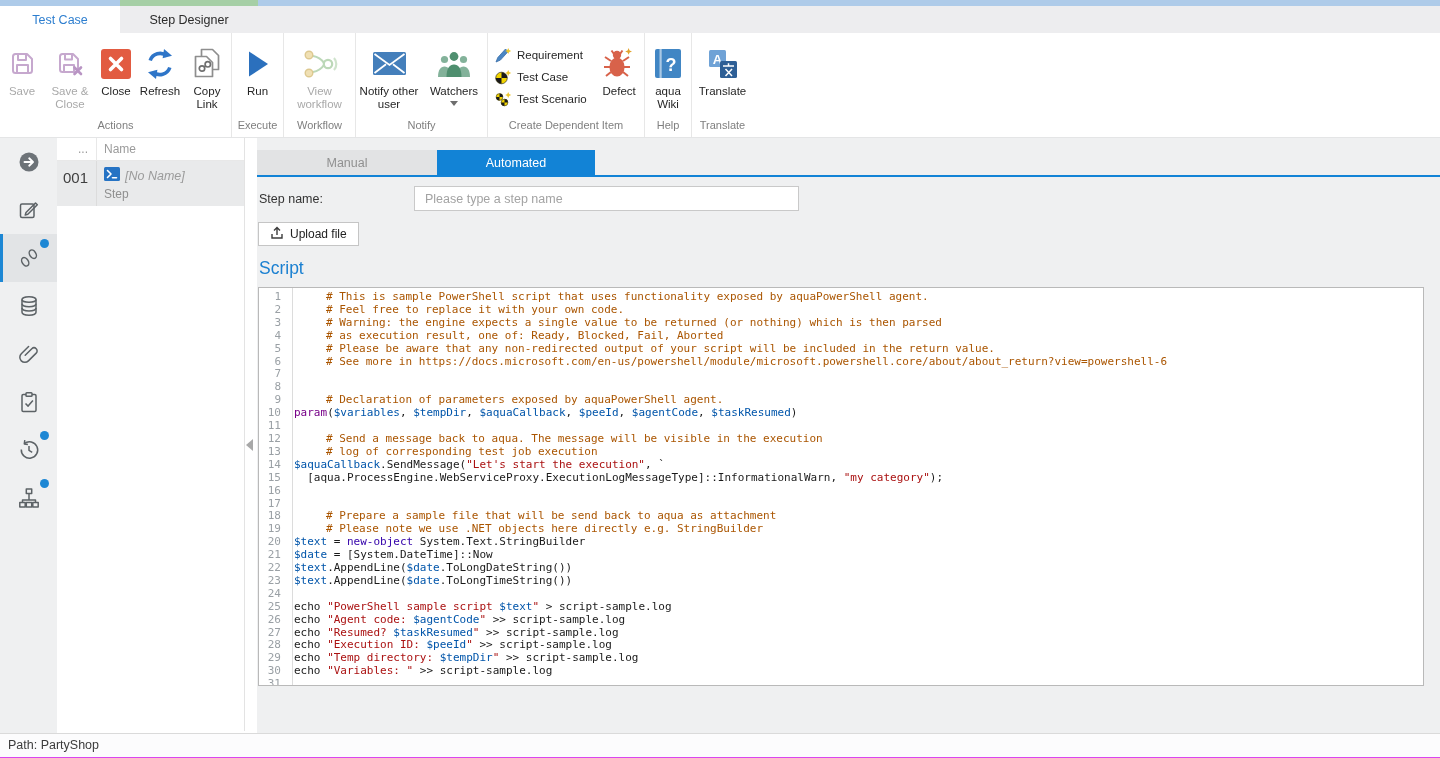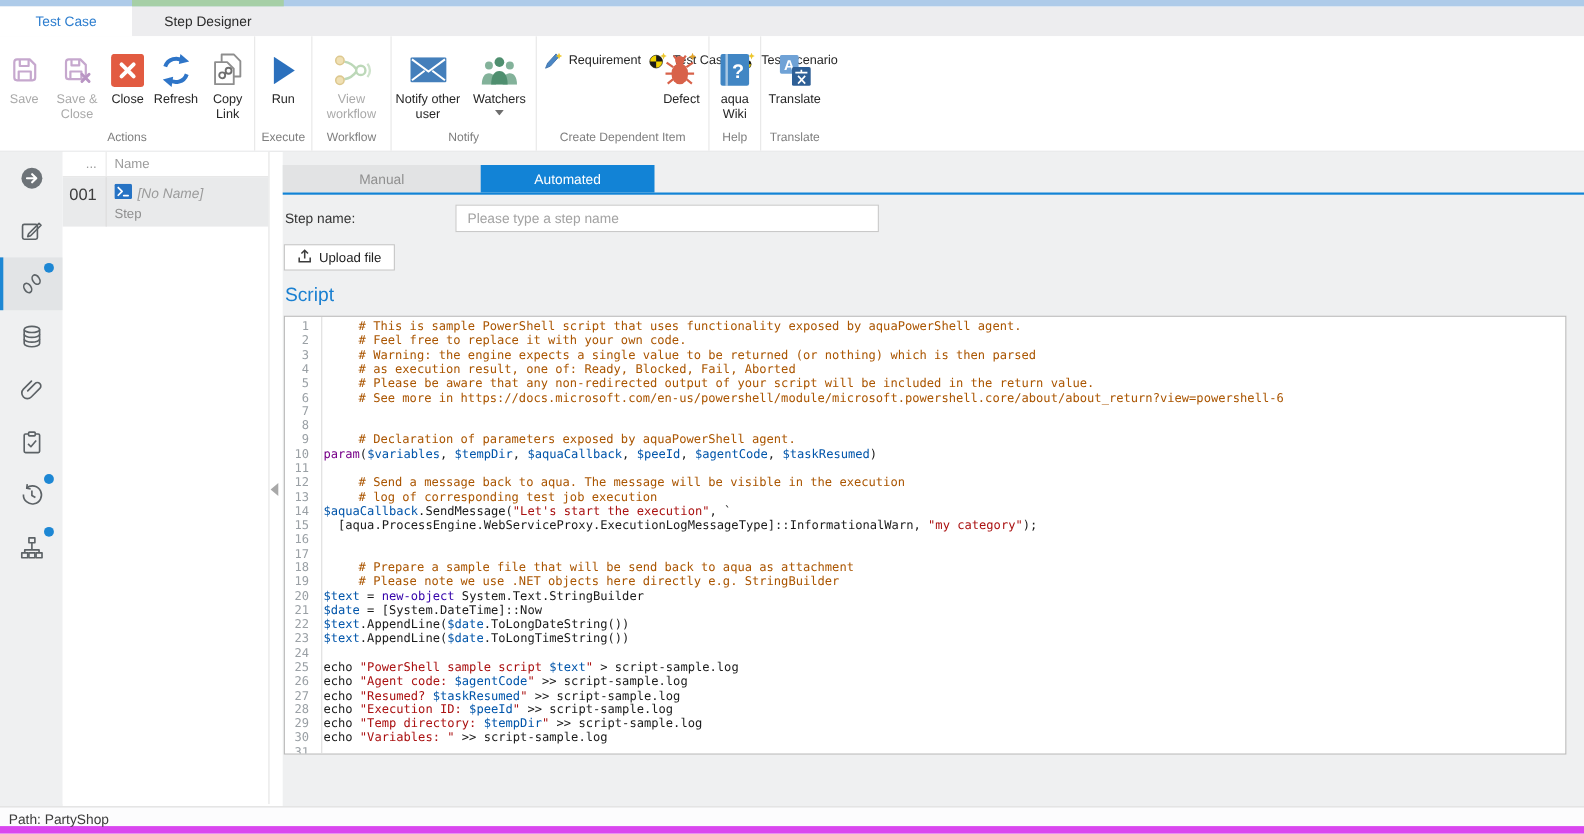--- a/index.html
+++ b/index.html
@@ -20,21 +20,21 @@
   
   #ribbon { position:absolute; left:0; top:33px; width:1440px; height:105px; background:#ffffff; border-bottom:1px solid #e4e5e6; display:flex; }
   .rgroup { position:relative; height:100%; border-right:1px solid #e7e7e7; padding-top:2px; }
   .btnrow { display:flex; height:86px; align-items:flex-start; }
   .rlabel { position:absolute; left:0; right:0; bottom:6px; text-align:center; font-size:11px; color:#7f7f7f; white-space:nowrap; }
   .bigbtn { display:flex; flex-direction:column; align-items:center; padding-top:10px; font-size:11.5px; line-height:13px; color:#262626; text-align:center; height:86px; }
   .bigbtn .bicon { height:37px; display:flex; align-items:center; justify-content:center; }
   .bigbtn .blabel { margin-top:3px; }
   .bigbtn.disabled { color:#a9a9a9; }
   .caret { margin-top:2px; line-height:5px; }
-  .stack { display:flex; flex-direction:row; justify-content:flex-start; padding-top:9px; }
+  .stack { display:flex; flex-direction:column; justify-content:flex-start; padding-top:9px; }
   .smallbtn { display:flex; align-items:center; height:22px; font-size:11.5px; color:#262626; padding-left:7px; white-space:nowrap; }
   .smallbtn .sicon { width:19px; display:flex; justify-content:flex-start; margin-right:3px; }
   
   #sidebar { position:absolute; left:0; top:138px; width:57px; height:595px; background:#eff0f1; }
   .sbitem { position:relative; height:48px; display:flex; align-items:center; justify-content:center; }
   .sbitem.active { background:#e2e4e6; }
   .sbitem.active::before { content:""; position:absolute; left:0; top:0; bottom:0; width:3px; background:#1d87d4; }
   .sbadge { position:absolute; top:5px; right:8px; width:9px; height:9px; border-radius:50%; background:#1d87d4; }
   .sic { fill:none; stroke:#5c6266; stroke-width:1.5; stroke-linejoin:round; }
   
@@ -69,21 +69,21 @@
   .cl { display:flex; }
   .ln { width:29px; min-width:29px; text-align:right; padding-right:7px; color:#9aa0a5; }
   .ct { padding-left:6px; white-space:pre; color:#1a1a1a; }
   .tk-c { color:#aa5500;margin-left:32px; }
   .tk-k { color:#770088; }
   .tk-s { color:#aa1111; }
   .tk-v { color:#0055aa; }
   .tk-b { color:#3300aa; }
   .tk-p { color:#1a1a1a; }
   
-  #statusbar { position:absolute; left:0; top:733px; width:1440px; height:25px; background:#fcfcfd; border-top:1px solid #dadada; border-bottom:7px solid #d946ef; }
+  #statusbar { position:absolute; left:0; top:733px; width:1440px; height:25px; background:#fcfcfd; border-top:1px solid #dadada; border-bottom:1px solid #d946ef; }
   #statusbar .ptext { position:absolute; left:8px; top:4px; font-size:12.5px; color:#3c3c3c; }
 </style>
 </head>
 <body>
 
 <div id="top-strip">
   <div class="green-seg"></div>
 </div>
 
 <div id="tabbar">

